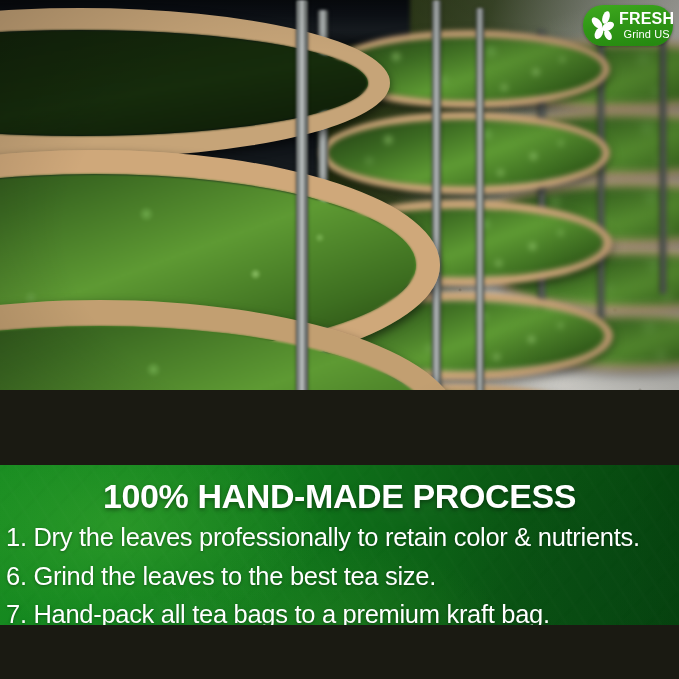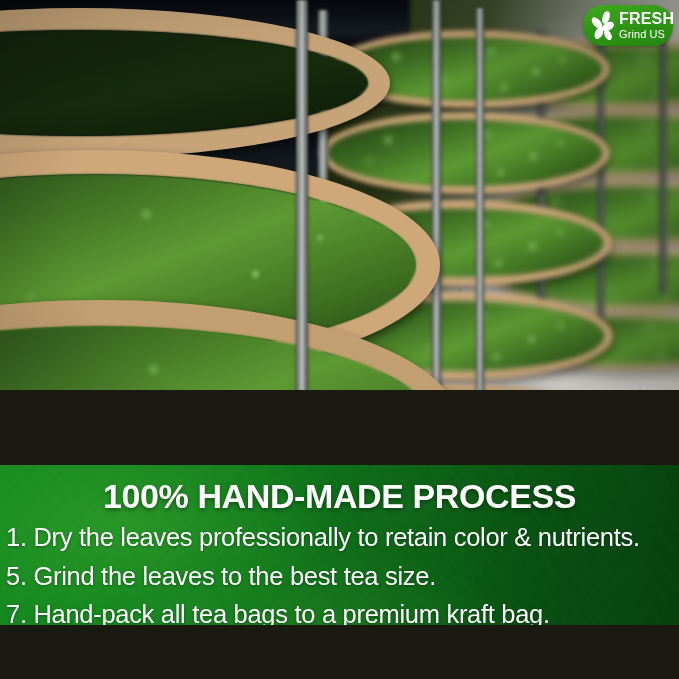--- a/index.html
+++ b/index.html
@@ -17,20 +17,21 @@
   }
 
   
   #photo {
     position: absolute;
     left: 0; top: 0;
     width: 679px;
     height: 390px;
     overflow: hidden;
     background: #0d1208;
+    text-align: center;
   }
   .photo-bg {
     position: absolute;
     inset: 0;
     background:
       radial-gradient(ellipse 300px 180px at 560px 390px, rgba(222,220,214,0.97) 0%, rgba(210,208,202,0.9) 40%, rgba(180,178,172,0.2) 75%, transparent 100%),
       radial-gradient(ellipse 260px 300px at 640px 300px, rgba(216,214,208,0.95) 0%, rgba(195,193,187,0.6) 55%, transparent 100%),
       linear-gradient(100deg, #121809 0%, #1b2410 28%, #24300f 48%, #3d4a2a 66%, #8d9285 80%, #c8c7c0 92%, #d6d5ce 100%);
   }
   
@@ -291,19 +292,19 @@
       </span>
     </div>
   </div>
 
   <div id="band">
     <div class="tex"></div>
     <div class="content">
       <h1 id="headline">100% HAND-MADE PROCESS</h1>
       <ul id="steps">
         <li>1. Dry the leaves professionally to retain color &amp; nutrients.</li>
-        <li>5. Grind the leaves to the best tea size.</li>
+        <li>6. Grind the leaves to the best tea size.</li>
         <li>7. Hand-pack all tea bags to a premium kraft bag.</li>
       </ul>
     </div>
   </div>
 
 </div>
 
 </body></html>

